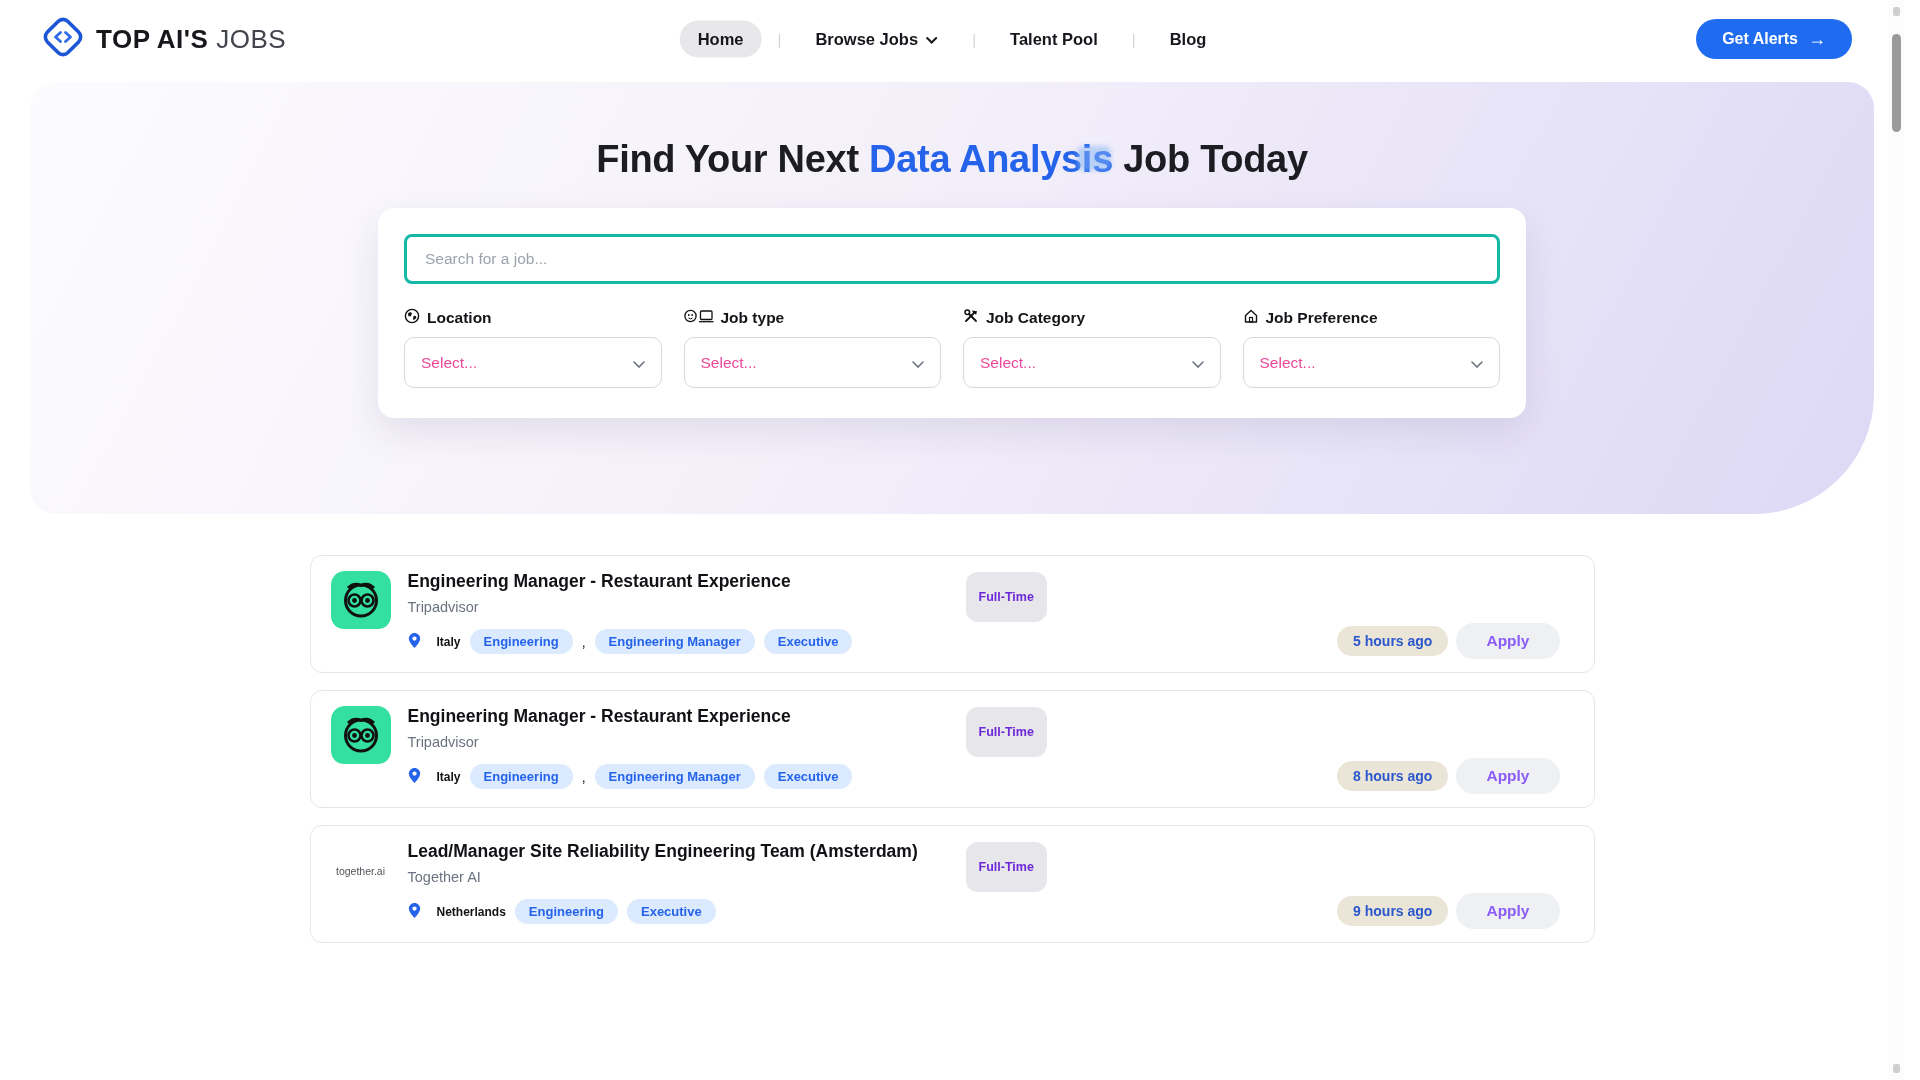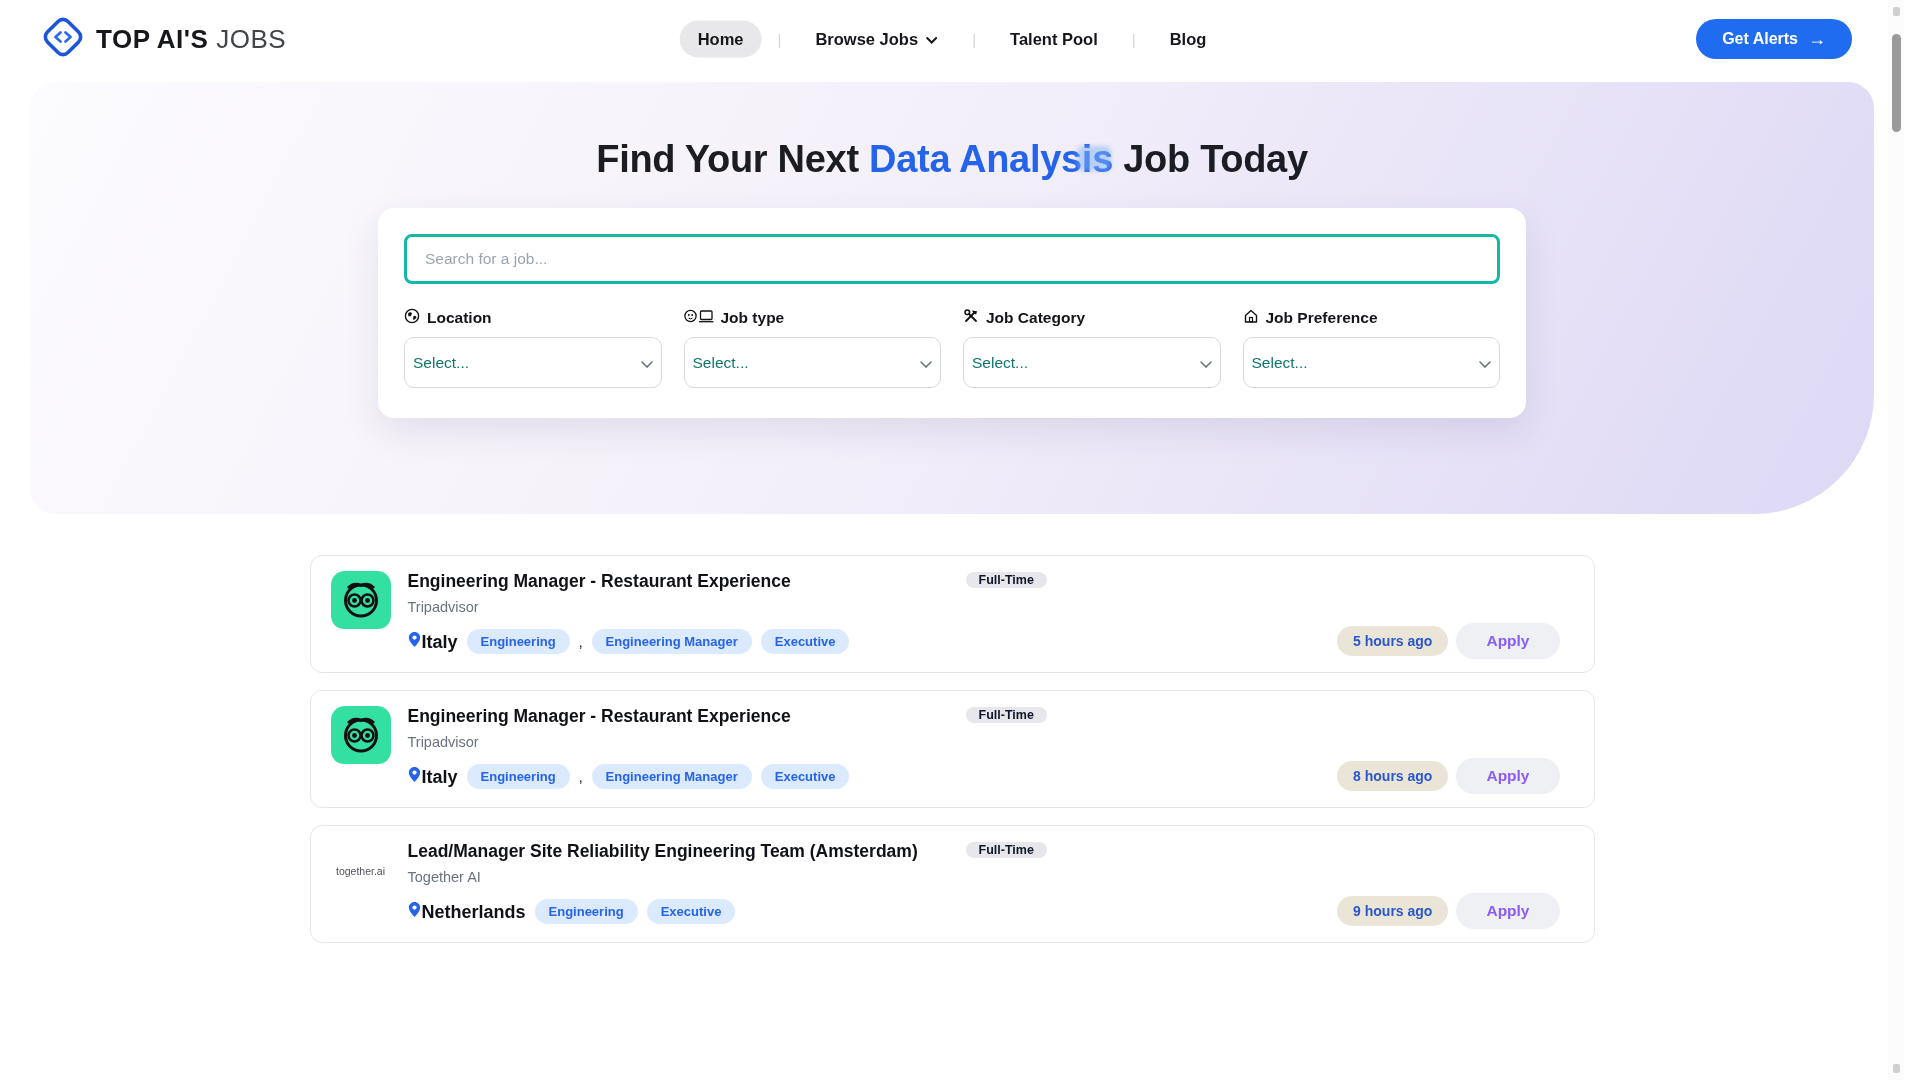--- a/index.html
+++ b/index.html
@@ -38,40 +38,40 @@
   .search-panel { width:1148px; margin:27px auto 0; background:#fff; border-radius:16px;
                   padding:26px 26px 30px; box-shadow:0 14px 36px rgba(45,40,90,.10); }
   .search-input { width:100%; height:50px; border:3px solid #14b8a6; border-radius:8px;
                   padding:0 18px; font-size:15.5px; color:#333; outline:none; font-family:inherit; }
   .search-input::placeholder { color:#9ca3af; }
   .filters-row { display:grid; grid-template-columns:repeat(4,1fr); gap:22px; margin-top:24px; }
   .filter-label { display:flex; align-items:center; gap:7px; font-size:15.5px; font-weight:700;
                   color:#141519; margin-bottom:9px; }
   .filter-select { height:51px; border:1px solid #d6d9de; border-radius:10px; background:#fff;
                    display:flex; align-items:center; justify-content:space-between;
-                   padding:0 8px; font-size:15.5px; color:#0f766e; cursor:pointer; }
+                   padding:0 16px; font-size:15.5px; color:#ec4899; cursor:pointer; }
 
   
   .jobs { width:1285px; margin:41px auto 0; }
   .job-card { position:relative; height:118px; background:#fff; border:1px solid #e4e6ea;
               border-radius:12px; margin-bottom:17px; cursor:pointer; }
   .job-logo { position:absolute; left:20px; top:15px; width:60px; height:60px; border-radius:14px;
               overflow:hidden; display:flex; align-items:center; justify-content:center; background:#fff; }
   .logo-text { font-size:10.5px; color:#52525b; font-weight:500; }
   .job-info { position:absolute; left:97px; top:15px; }
   .job-title { font-size:17.5px; font-weight:700; color:#101215; }
   .job-company { margin-top:7px; font-size:14.5px; color:#6b7280; }
   .job-meta { margin-top:14px; display:flex; align-items:center; gap:9px; }
-  .job-location { font-size:18px; font-weight:700; color:#101215; display:flex;
-                  align-items:flex-end; gap:1px; }
+  .job-location { font-size:12px; font-weight:700; color:#101215; display:flex;
+                  align-items:center; gap:16px; }
   .tag { background:#dbeafe; color:#2563eb; font-size:13px; font-weight:600;
          padding:5px 14px; border-radius:13px; white-space:nowrap; }
   .tag-comma { color:#111; font-size:14px; }
-  .job-type-badge { position:absolute; left:655px; top:16px; background:#e7e7eb; color:#0f172a;
-                    font-size:12.5px; font-weight:700; padding:1px 13px; border-radius:12px; }
+  .job-type-badge { position:absolute; left:655px; top:16px; background:#e7e7eb; color:#6d28d9;
+                    font-size:12.5px; font-weight:700; padding:18px 13px; border-radius:12px; }
   .job-actions { position:absolute; right:34px; bottom:13px; display:flex; align-items:center; gap:8px; }
   .posted-pill { background:#ebe5d8; color:#2a57cb; font-size:14px; font-weight:700;
                  padding:7px 16px; border-radius:15px; white-space:nowrap; }
   .apply-button { background:#eef0f4; color:#8b5cf6; font-size:15.5px; font-weight:700;
                   padding:9px 30px; border-radius:20px; border:none; cursor:pointer; font-family:inherit; }
 
   
   .scrollbar { position:absolute; top:0; right:0; width:16px; height:1080px; background:#fcfcfc; }
   .scroll-thumb { position:absolute; top:34px; left:4px; width:9px; height:98px;
                   background:#9a9a9a; border-radius:5px; cursor:pointer; }

